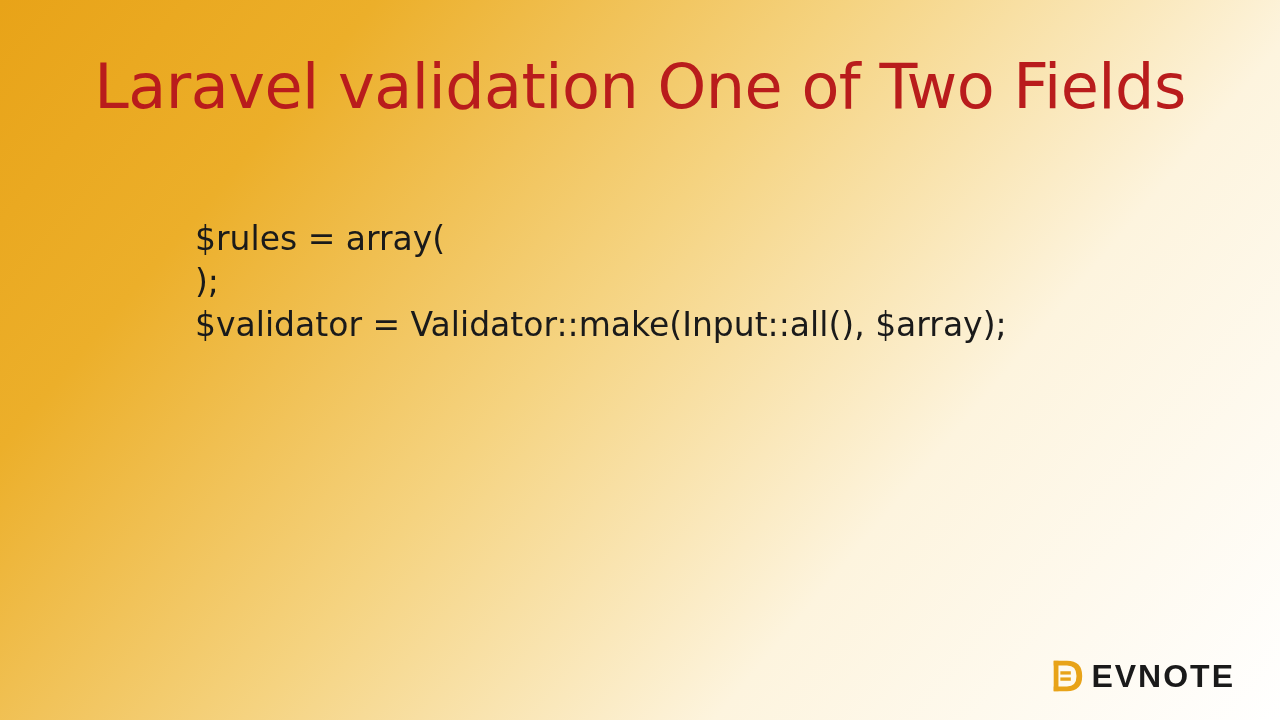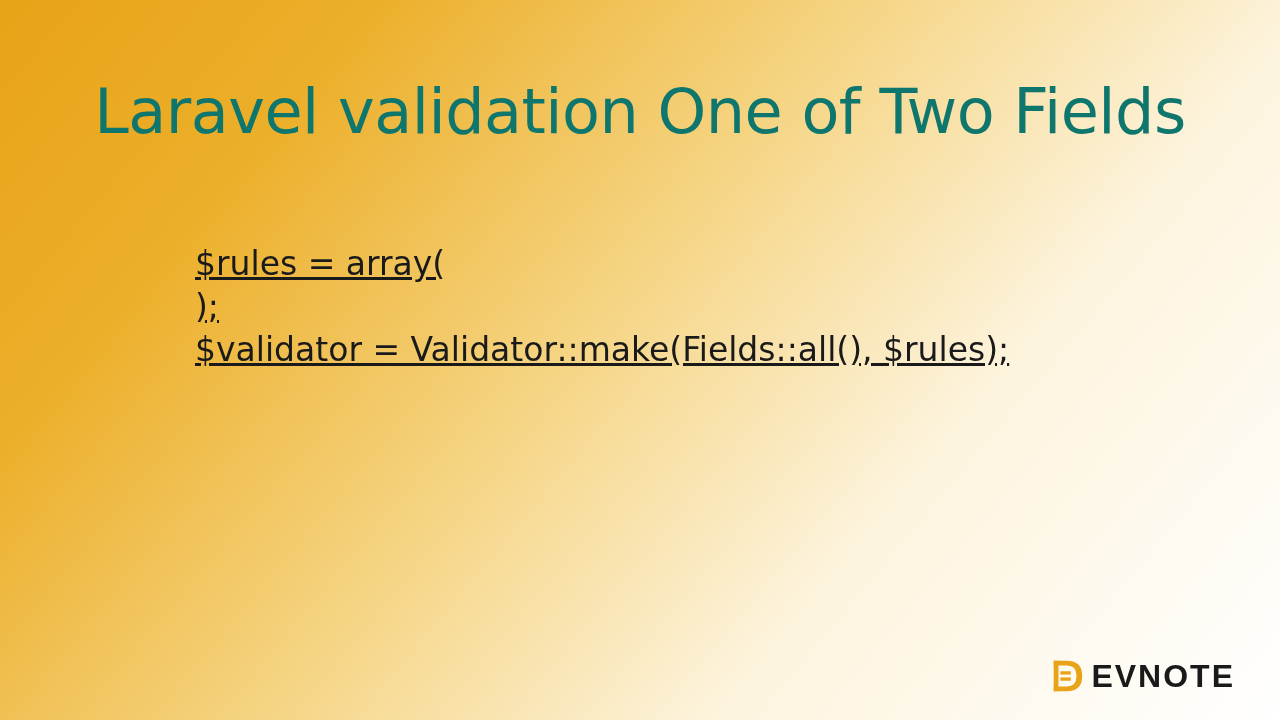--- a/index.html
+++ b/index.html
@@ -11,33 +11,32 @@
     width: 1280px;
     height: 720px;
     background: linear-gradient(130deg, #e8a318 0%, #ecaf2a 20%, #f5d380 45%, #fdf4de 70%, #ffffff 100%);
     font-family: "DejaVu Sans", "Verdana", sans-serif;
     position: relative;
     overflow: hidden;
   }
   .title {
     font-size: 62px;
     font-weight: 400;
-    color: #0f766e;
+    color: #b91c1c;
     text-align: center;
-    padding-top: 75px;
+    padding-top: 50px;
     letter-spacing: -0.5px;
   }
   .code-block {
     margin-left: 195px;
     margin-top: 95px;
     font-size: 33px;
     color: #1a1a1a;
     line-height: 1.3;
     font-family: "DejaVu Sans", "Verdana", sans-serif;
-    text-decoration: underline;
   }
   .code-line {
     white-space: pre;
   }
   .brand {
     position: absolute;
     right: 45px;
     bottom: 25px;
     display: flex;
     align-items: center;
@@ -63,21 +62,21 @@
 </style>
 </head>
 <body>
 
 <h1 class="title">Laravel validation One of Two Fields</h1>
 
 <div class="code-block">
   <div class="code-line">$rules = array(</div>
   <div class="code-line">);</div>
   <div class="code-line"></div>
-  <div class="code-line">$validator = Validator::make(Fields::all(), $rules);</div>
+  <div class="code-line">$validator = Validator::make(Input::all(), $array);</div>
 </div>
 
 <div class="brand">
   <div class="brand-d">
     <svg viewBox="0 0 40 40">
       <path d="M 6 4 L 20 4 Q 36 4 36 20 Q 36 36 20 36 L 6 36 L 6 31 L 20 31 Q 30 31 30 20 Q 30 9 20 9 L 6 9 Z" fill="#e8a318"></path>
       <rect x="6" y="4" width="5" height="32" fill="#e8a318"></rect>
       <rect x="13" y="15" width="11" height="3.5" fill="#e8a318"></rect>
       <rect x="13" y="21.5" width="11" height="3.5" fill="#e8a318"></rect>
     </svg>

